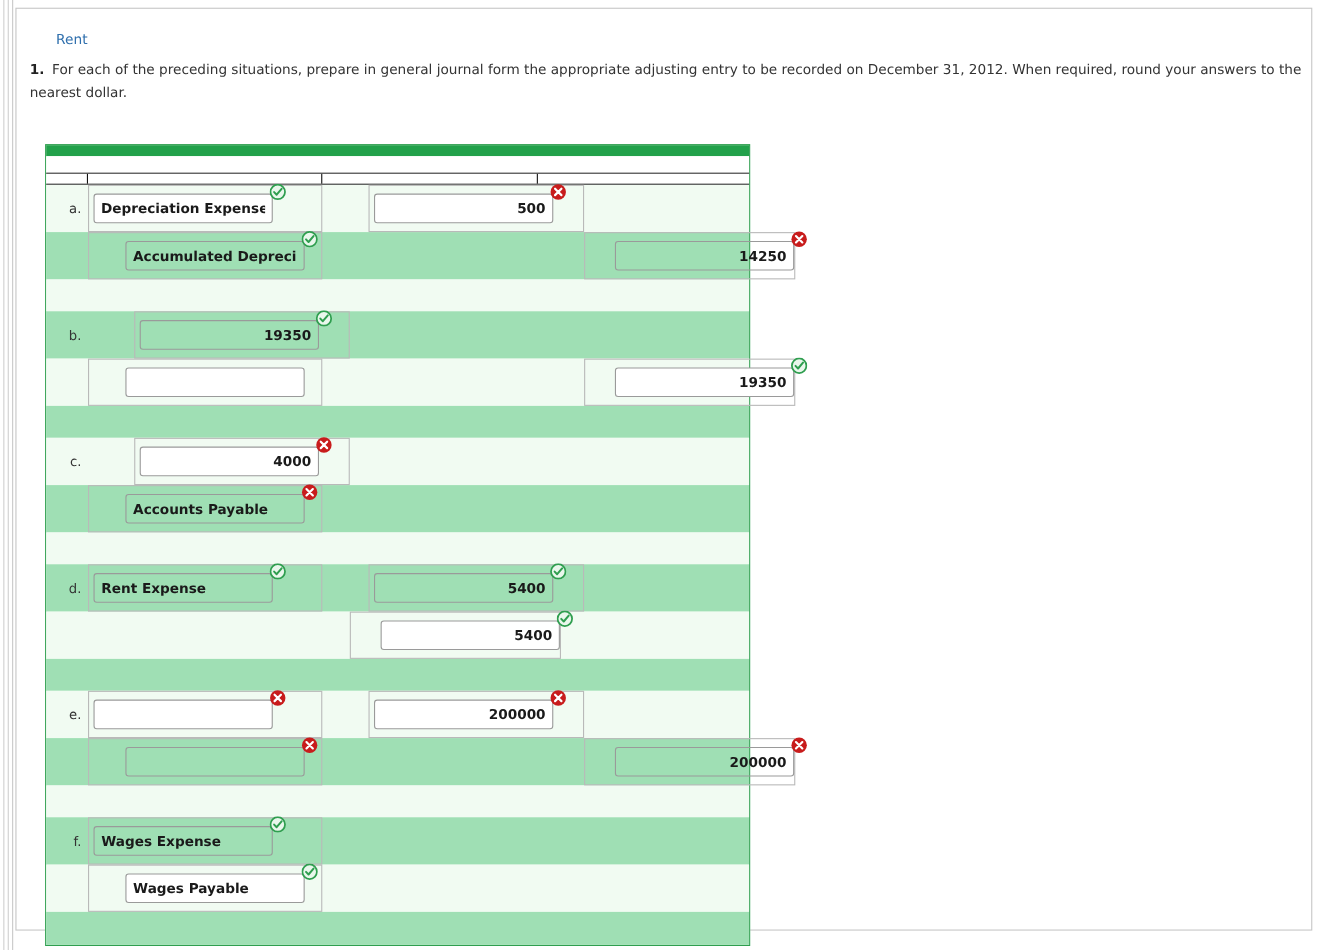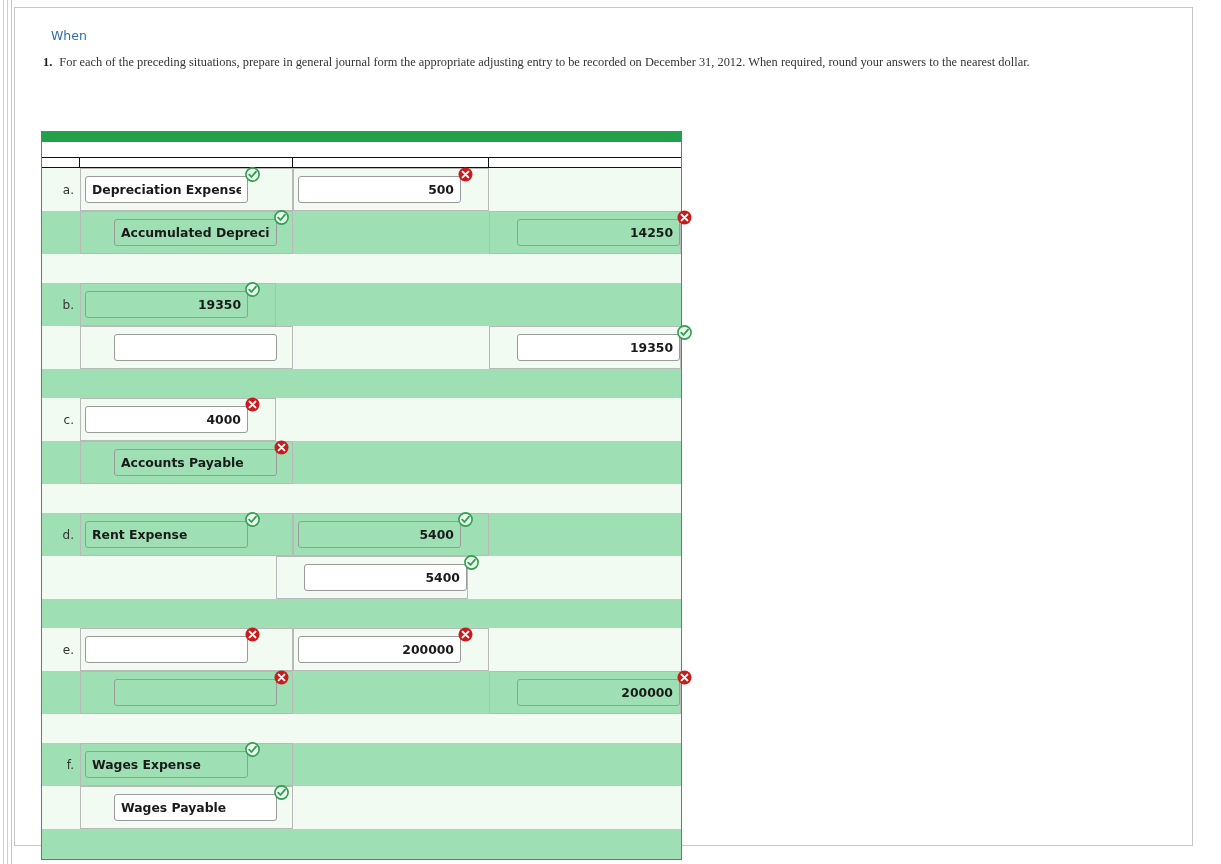--- a/index.html
+++ b/index.html
@@ -46,26 +46,25 @@
     left: 36px; top: 20px;
     font-size: 12.5px;
     color: #2f6fad;
     text-decoration: none;
     cursor: pointer;
     font-family: "DejaVu Sans", "Liberation Sans", sans-serif;
   }
 
   #question {
     position: absolute;
-    left: 28px; top: 44px;
+    left: 12px; top: 44px;
     width: 1158px;
     font-size: 12.4px;
     color: #333333;
     line-height: 21px;
-    font-family: Liberation Serif, serif;
   }
   #question .qnum {
     font-weight: bold;
     color: #222;
     margin-right: 7px;
   }
 
   
   #journal {
     position: absolute;
@@ -139,21 +138,21 @@
     box-sizing: border-box;
     display: flex;
     align-items: center;
   }
   .cell.bordered {
     border: 1px solid #b9b9b9;
   }
   .cell.plain { border: none; }
 
   .cell.acct   { width: 213px; flex: 0 0 213px; }
-  .cell.debit  { width: 196px; flex: 0 0 196px; }
+  .cell.debit  { width: 196px; flex: 0 0 196px; margin-left: 42px; }
   .cell.credit { width: 192px; flex: 0 0 192px; justify-content: flex-end; }
 
   .fieldwrap {
     position: relative;
     display: flex;
     align-items: center;
   }
 
   input.txt, input.num {
     font-family: "DejaVu Sans", "Liberation Sans", sans-serif;
@@ -197,21 +196,21 @@
 </head>
 <body>
 
 <div id="left-rail">
   <div class="rail-line" style="left:3px"></div>
   <div class="rail-line" style="left:7px"></div>
 </div>
 
 <div id="panel">
 
-  <a id="hide-link">When</a>
+  <a id="hide-link">Rent</a>
 
   <div id="question">
     <span class="qnum">1.</span><span>For each of the preceding situations, prepare in general journal form the appropriate adjusting entry to be recorded on December 31, 2012. When required, round your answers to the nearest dollar.</span>
   </div>
 
   <div id="journal">
     <div class="topbar"></div>
     <div class="hdr-blank"></div>
     <div class="hdr-rule">
       <div class="hc c-label"></div>

